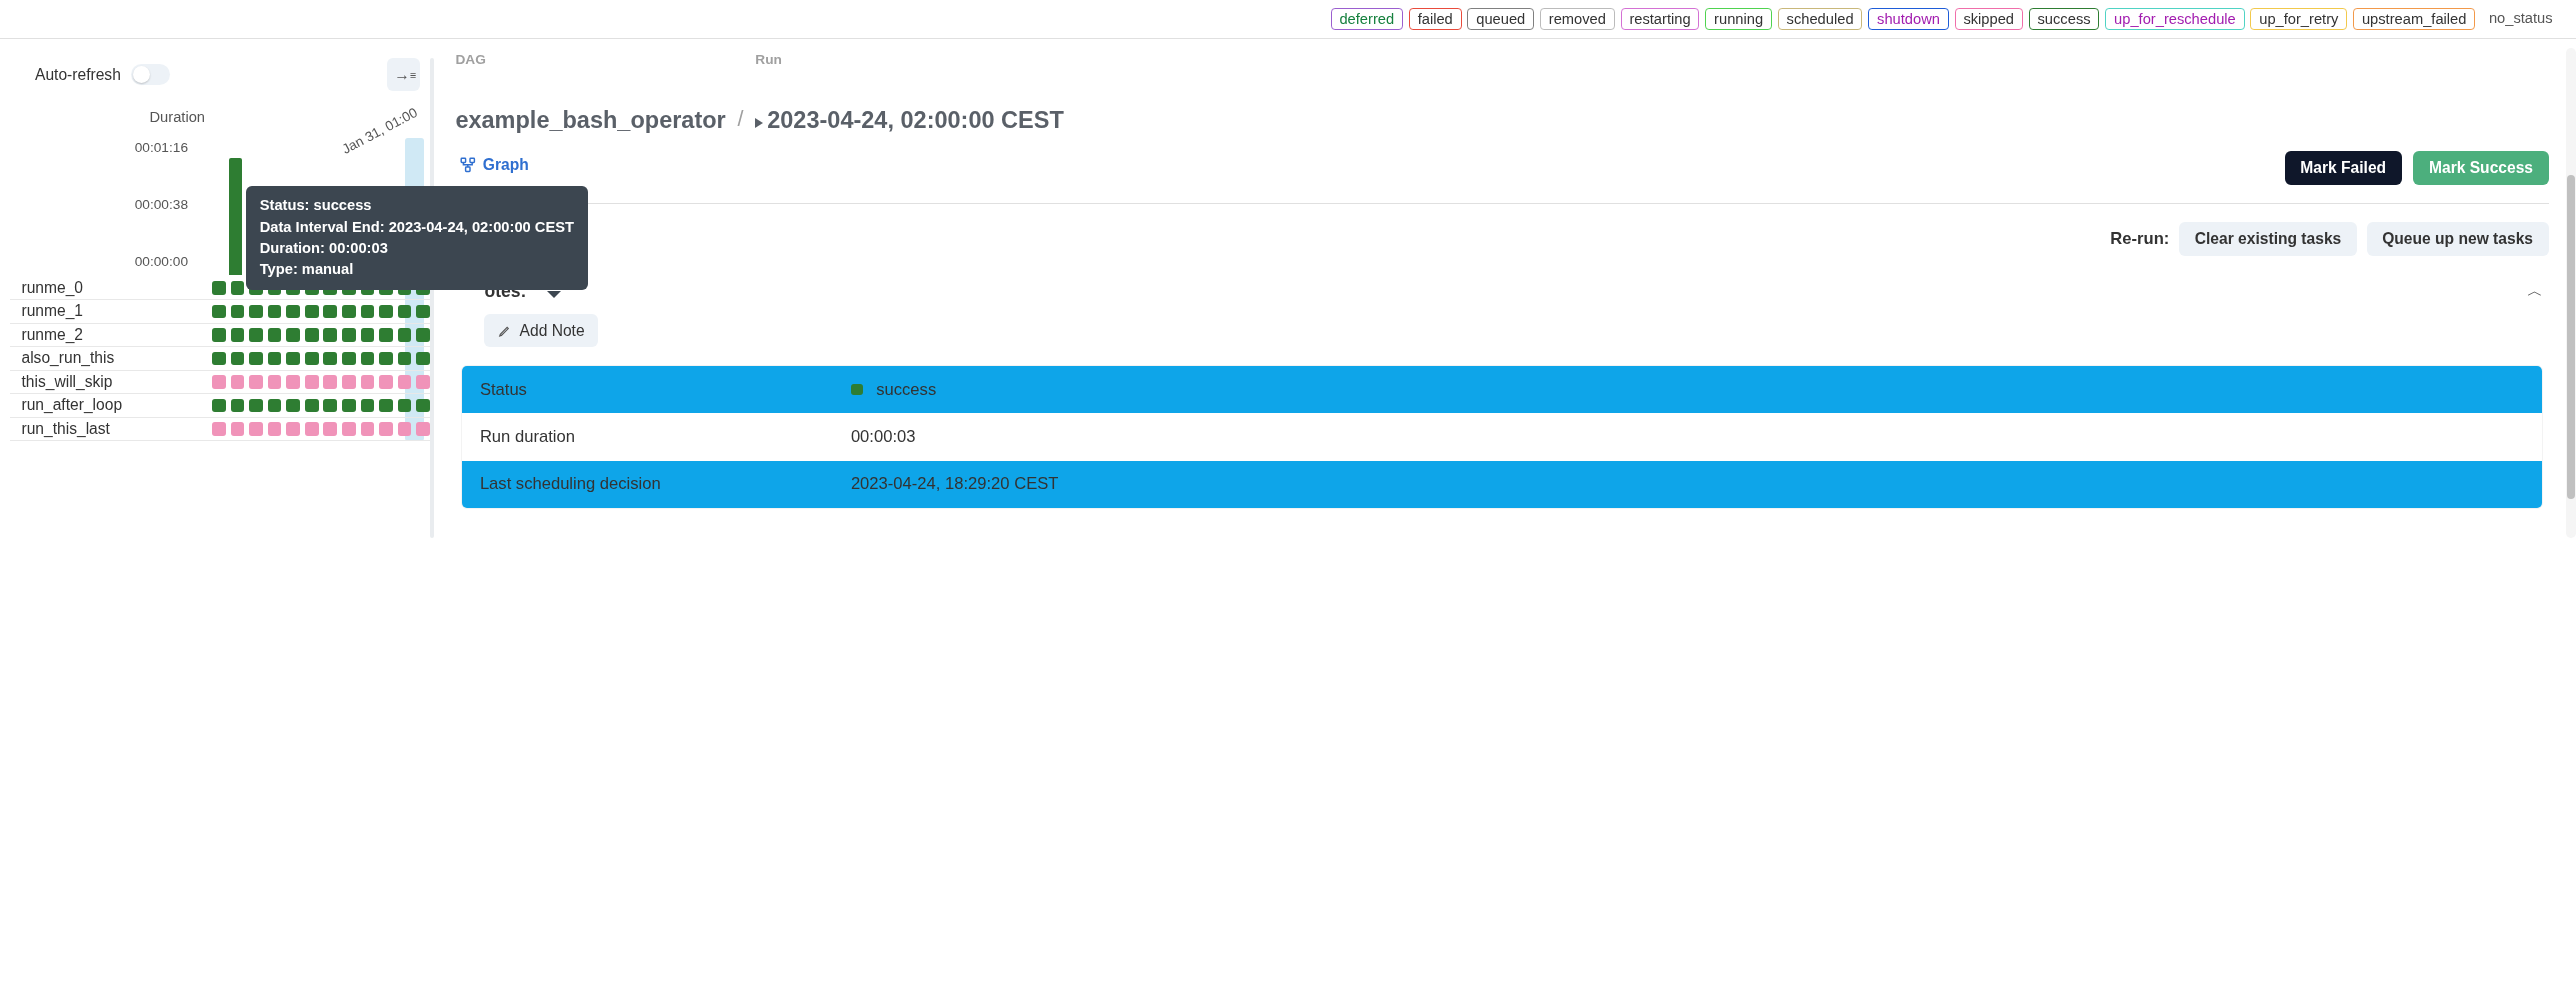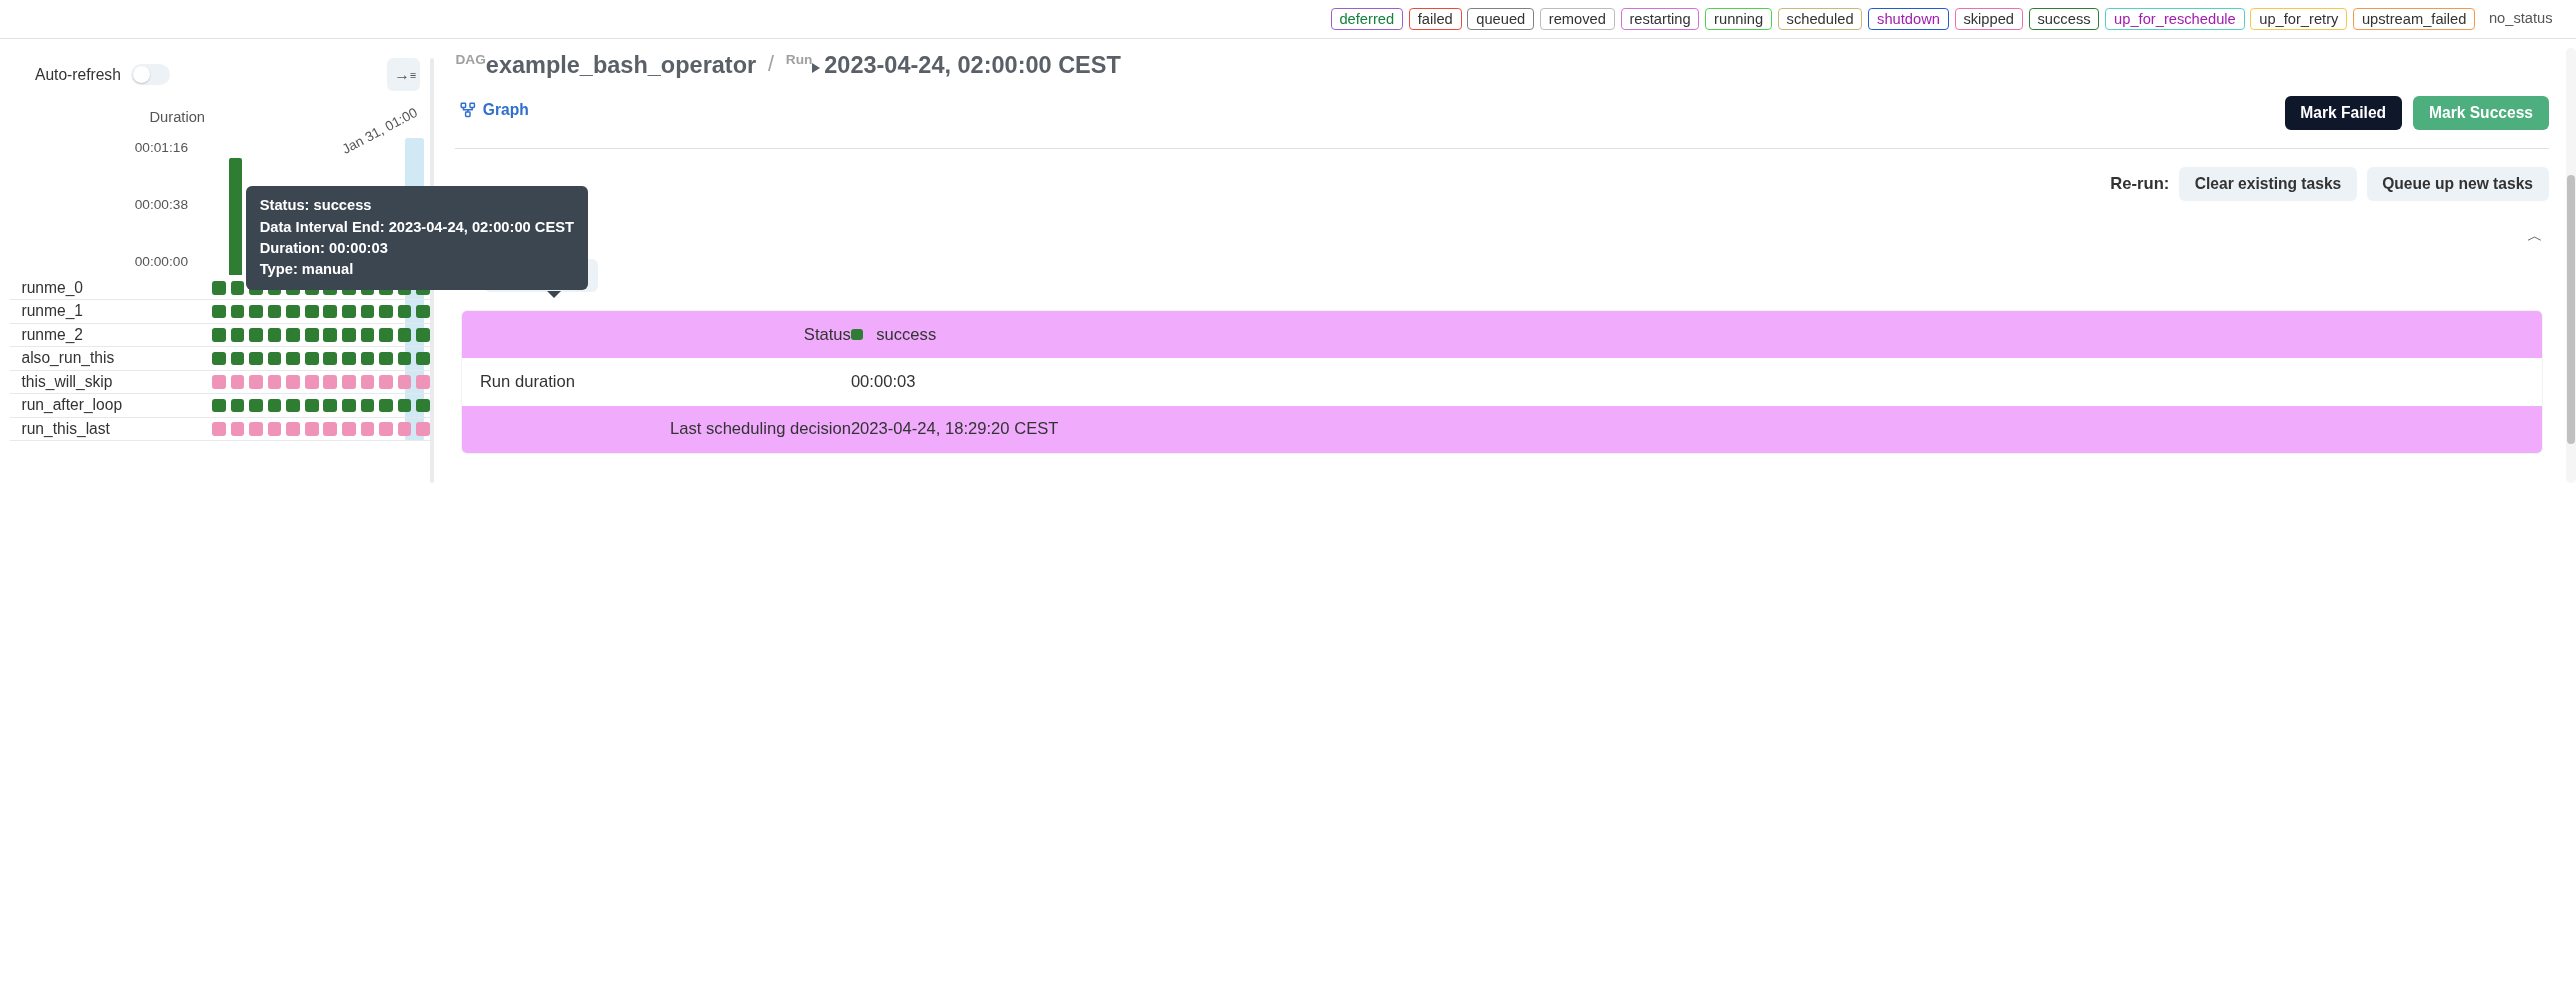--- a/index.html
+++ b/index.html
@@ -45,21 +45,21 @@
   .grid-zone { position:relative; margin-top:2px; padding-left:9.8px;}
   .task-row { display:flex; align-items:center; border-bottom:1px solid #e8e8e8; height:23.5px; position:relative;}
   .task-name { width:215px; font-size:15.6px; color:#333; padding-left:11.7px;}
   .sq-row { display:flex; gap:4.9px; z-index:2;}
   .sq { width:13.7px; height:13.7px; border-radius:2.9px;}
   .sq.g { background:#2e7d32;}
   .sq.p { background:#f093b9;}
   
   
   .bc-row { display:flex; align-items:flex-end; gap:9.8px;}
-  .bc-block { display:flex; }
+  .bc-block { display:flex; flex-direction:column;gap:40px;}
   .bc-label { font-size:13.7px; color:#a0a0a0; font-weight:600;}
   .bc-val { font-size:23.5px; color:#5a6068; font-weight:700;}
   .bc-sep { font-size:21.5px; color:#a0a0a0; padding:0 2px 2px;}
   .play-inline { display:inline-block; width:0; height:0; border-left:8.8px solid #5a6068; border-top:5.9px solid transparent; border-bottom:5.9px solid transparent; margin-right:3.9px; vertical-align:baseline;}
   .play-inline-sm { display:inline-block; width:0; height:0; border-left:7.8px solid #333; border-top:4.9px solid transparent; border-bottom:4.9px solid transparent; margin-right:3.9px; vertical-align:middle;}
   
   .action-row { display:flex; align-items:center; margin-top:13.7px; border-bottom:1px solid #e0e0e0; padding-bottom:16px;}
   .graph-link { display:flex; align-items:center; gap:5.9px; color:#2f6fd0; font-weight:600; font-size:15.6px; padding:7.8px 3.9px 13.7px; cursor:pointer;}
   .sp { flex:1;}
   .btn { padding:7.8px 15.6px; font-size:15.6px; font-weight:600; border:none; border-radius:5.9px; cursor:pointer;}
@@ -72,21 +72,21 @@
   
   .notes-row { display:flex; align-items:center; justify-content:space-between; margin-top:25.4px; padding:0 5.9px 0 29px;}
   .notes-title { font-size:17.6px; font-weight:700;}
   .chev { font-size:15.6px; color:#555; cursor:pointer;}
   
   .addnote-row { padding:11.7px 0 17.6px 29px;}
   .addnote-btn { display:inline-flex; align-items:center; gap:7.8px; background:#edf2f7; padding:7.8px 13.7px; border-radius:5.9px; font-size:15.6px; cursor:pointer;}
   
   .details-tbl { margin:0 5.9px 0 5.9px; border:1px solid #f3f3f3; border-radius:5.9px; overflow:hidden;}
   .d-row { display:flex; align-items:center; padding:13.7px 17.6px; font-size:16.6px;}
-  .d-row.z { background:#f0abfc;text-align:right;}
+  .d-row.z { background:#0ea5e9;}
   .d-key { width:371px; color:#333;}
   .d-val { color:#333; display:flex; align-items:center; gap:5.9px;}
   .dot { width:11.7px; height:11.7px; border-radius:2.9px; background:#2e7d32; display:inline-block; margin-right:7.8px;}
   
   .copy-ic { width:15.6px; height:15.6px; border:2px solid #3b82d0; border-radius:2.9px; position:relative; display:inline-block; margin-left:5.9px; cursor:pointer;}
   .copy-ic::before { content:""; position:absolute; left:-4.9px; top:-4.9px; width:11.7px; height:11.7px; border:2px solid #3b82d0; border-radius:2.9px; background:#fff;}
   
   svg.graph-ic { width:17.6px; height:17.6px; stroke:#2f6fd0; fill:none; stroke-width:2;}
   .pencil { width:13.7px; height:13.7px; display:inline-block;}
 </style>

